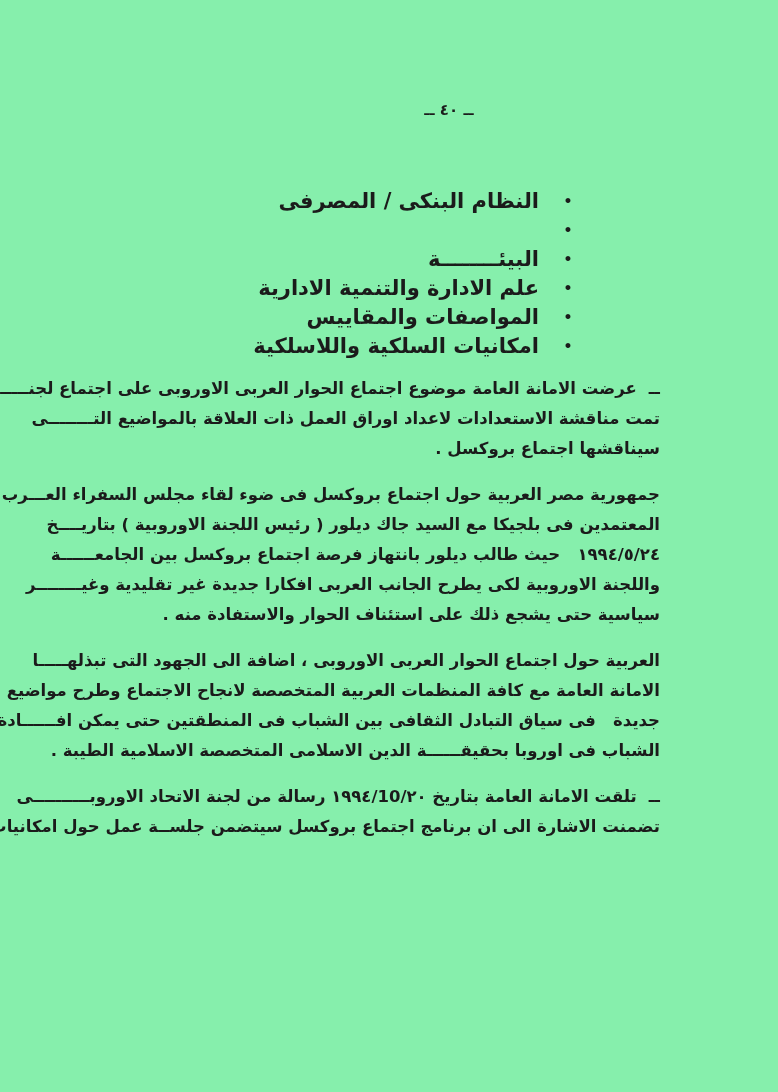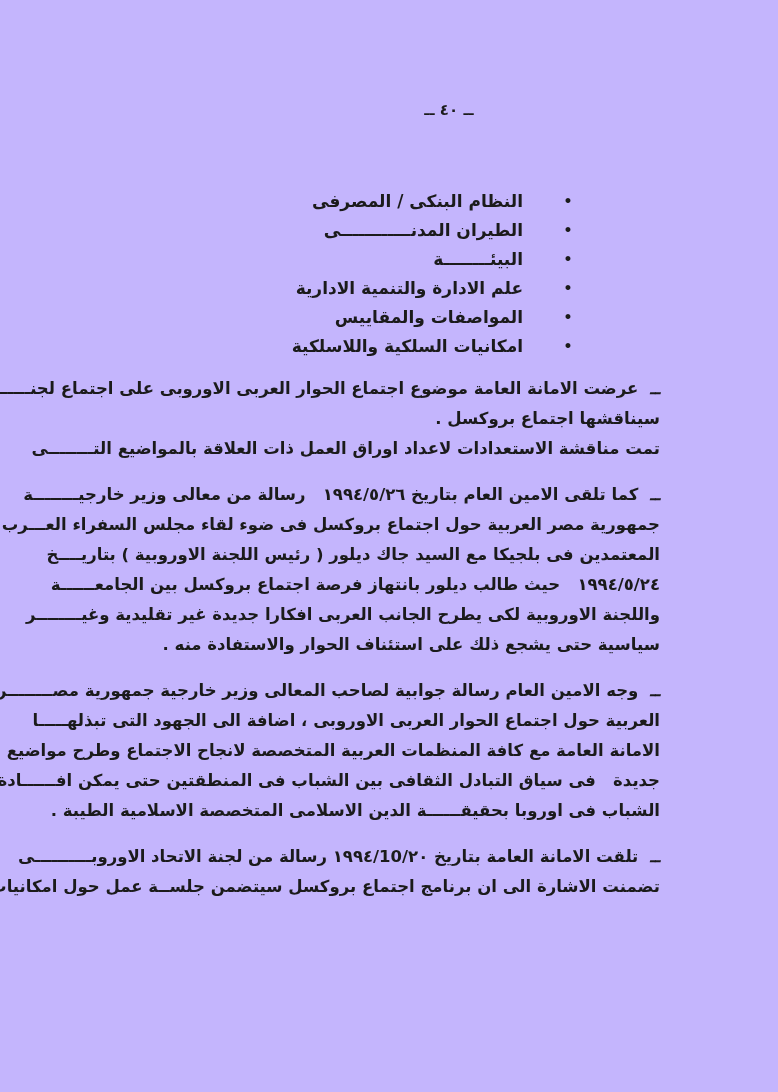--- a/index.html
+++ b/index.html
@@ -1,19 +1,19 @@
 <!DOCTYPE html>
 <html lang="ar"><head>
 <meta charset="utf-8">
 <style>
   html, body { margin:0; padding:0; background:#ffffff; }
   .page {
     position:relative;
     width:778px; height:1092px;
-    background:#c4b5fd;
+    background:#86efac;
     overflow:hidden;
     font-family:"DejaVu Sans", sans-serif;
     font-weight:700;
     color:#1b1b1b;
   }
   .page-number {
     position:absolute;
     top:101px; left:396px; width:106px;
     text-align:center;
     direction:rtl;
@@ -33,58 +33,56 @@
     height:29px;
   }
   .topic-bullet {
     width:14px;
     text-align:center;
     font-size:14px;
     line-height:1;
     flex:0 0 auto;
   }
   .topic-label {
-    margin-right:38px; 
-    font-size:17px;
+    margin-right:22px; 
+    font-size:21px;
     white-space:pre;
   }
   
   .content {
     position:absolute;
     top:374px; left:118px; width:542px;
     direction:rtl;
   }
   .para { margin:0 0 16px 0; }
   .line {
     line-height:30px;
     font-size:16.5px;
     text-align:right;
     white-space:pre;
   }
   .marker {
     display:inline-block;
     margin-inline-end:12px;
-    font-style:italic;
   }
 </style>
 </head>
 <body>
 
 <div class="page">
 
   <div class="page-number">ــ ٤٠ ــ</div>
 
   <div class="topics">
     <div class="topic-row">
       <span class="topic-bullet">•</span>
       <span class="topic-label">النظام البنكى / المصرفى</span>
     </div>
     <div class="topic-row">
       <span class="topic-bullet">•</span>
-      <span class="topic-label">الطيران المدنــــــــــــى</span>
     </div>
     <div class="topic-row">
       <span class="topic-bullet">•</span>
       <span class="topic-label">البيئــــــــة</span>
     </div>
     <div class="topic-row">
       <span class="topic-bullet">•</span>
       <span class="topic-label">علم الادارة والتنمية الادارية</span>
     </div>
     <div class="topic-row">
@@ -94,35 +92,33 @@
     <div class="topic-row">
       <span class="topic-bullet">•</span>
       <span class="topic-label">امكانيات السلكية واللاسلكية</span>
     </div>
   </div>
 
   <div class="content">
 
     <div class="para">
       <div class="line"><span class="marker">ــ</span><span>عرضت الامانة العامة موضوع اجتماع الحوار العربى الاوروبى على اجتماع لجنــــــة</span></div>
+      <div class="line">تمت مناقشة الاستعدادات لاعداد اوراق العمل ذات العلاقة بالمواضيع التــــــــى</div>
       <div class="line">سيناقشها اجتماع بروكسل .</div>
-      <div class="line">تمت مناقشة الاستعدادات لاعداد اوراق العمل ذات العلاقة بالمواضيع التــــــــى</div>
     </div>
 
     <div class="para">
-      <div class="line"><span class="marker">ــ</span><span>كما تلقى الامين العام بتاريخ ١٩٩٤/٥/٢٦   رسالة من معالى وزير خارجيــــــــة</span></div>
       <div class="line">جمهورية مصر العربية حول اجتماع بروكسل فى ضوء لقاء مجلس السفراء العـــرب</div>
       <div class="line">المعتمدين فى بلجيكا مع السيد جاك ديلور ( رئيس اللجنة الاوروبية ) بتاريــــخ</div>
       <div class="line">١٩٩٤/٥/٢٤   حيث طالب ديلور بانتهاز فرصة اجتماع بروكسل بين الجامعــــــة</div>
       <div class="line">واللجنة الاوروبية لكى يطرح الجانب العربى افكارا جديدة غير تقليدية وغيــــــــر</div>
       <div class="line">سياسية حتى يشجع ذلك على استئناف الحوار والاستفادة منه .</div>
     </div>
 
     <div class="para">
-      <div class="line"><span class="marker">ــ</span><span>وجه الامين العام رسالة جوابية لصاحب المعالى وزير خارجية جمهورية مصــــــــر</span></div>
       <div class="line">العربية حول اجتماع الحوار العربى الاوروبى ، اضافة الى الجهود التى تبذلهـــــا</div>
       <div class="line">الامانة العامة مع كافة المنظمات العربية المتخصصة لانجاح الاجتماع وطرح مواضيع</div>
       <div class="line">جديدة   فى سياق التبادل الثقافى بين الشباب فى المنطقتين حتى يمكن افــــــادة</div>
       <div class="line">الشباب فى اوروبا بحقيقــــــة الدين الاسلامى المتخصصة الاسلامية الطيبة .</div>
     </div>
 
     <div class="para">
       <div class="line"><span class="marker">ــ</span><span>تلقت الامانة العامة بتاريخ ١٩٩٤/10/٢٠ رسالة من لجنة الاتحاد الاوروبــــــــــى</span></div>
       <div class="line">تضمنت الاشارة الى ان برنامج اجتماع بروكسل سيتضمن جلســة عمل حول امكانيات</div>
     </div>

